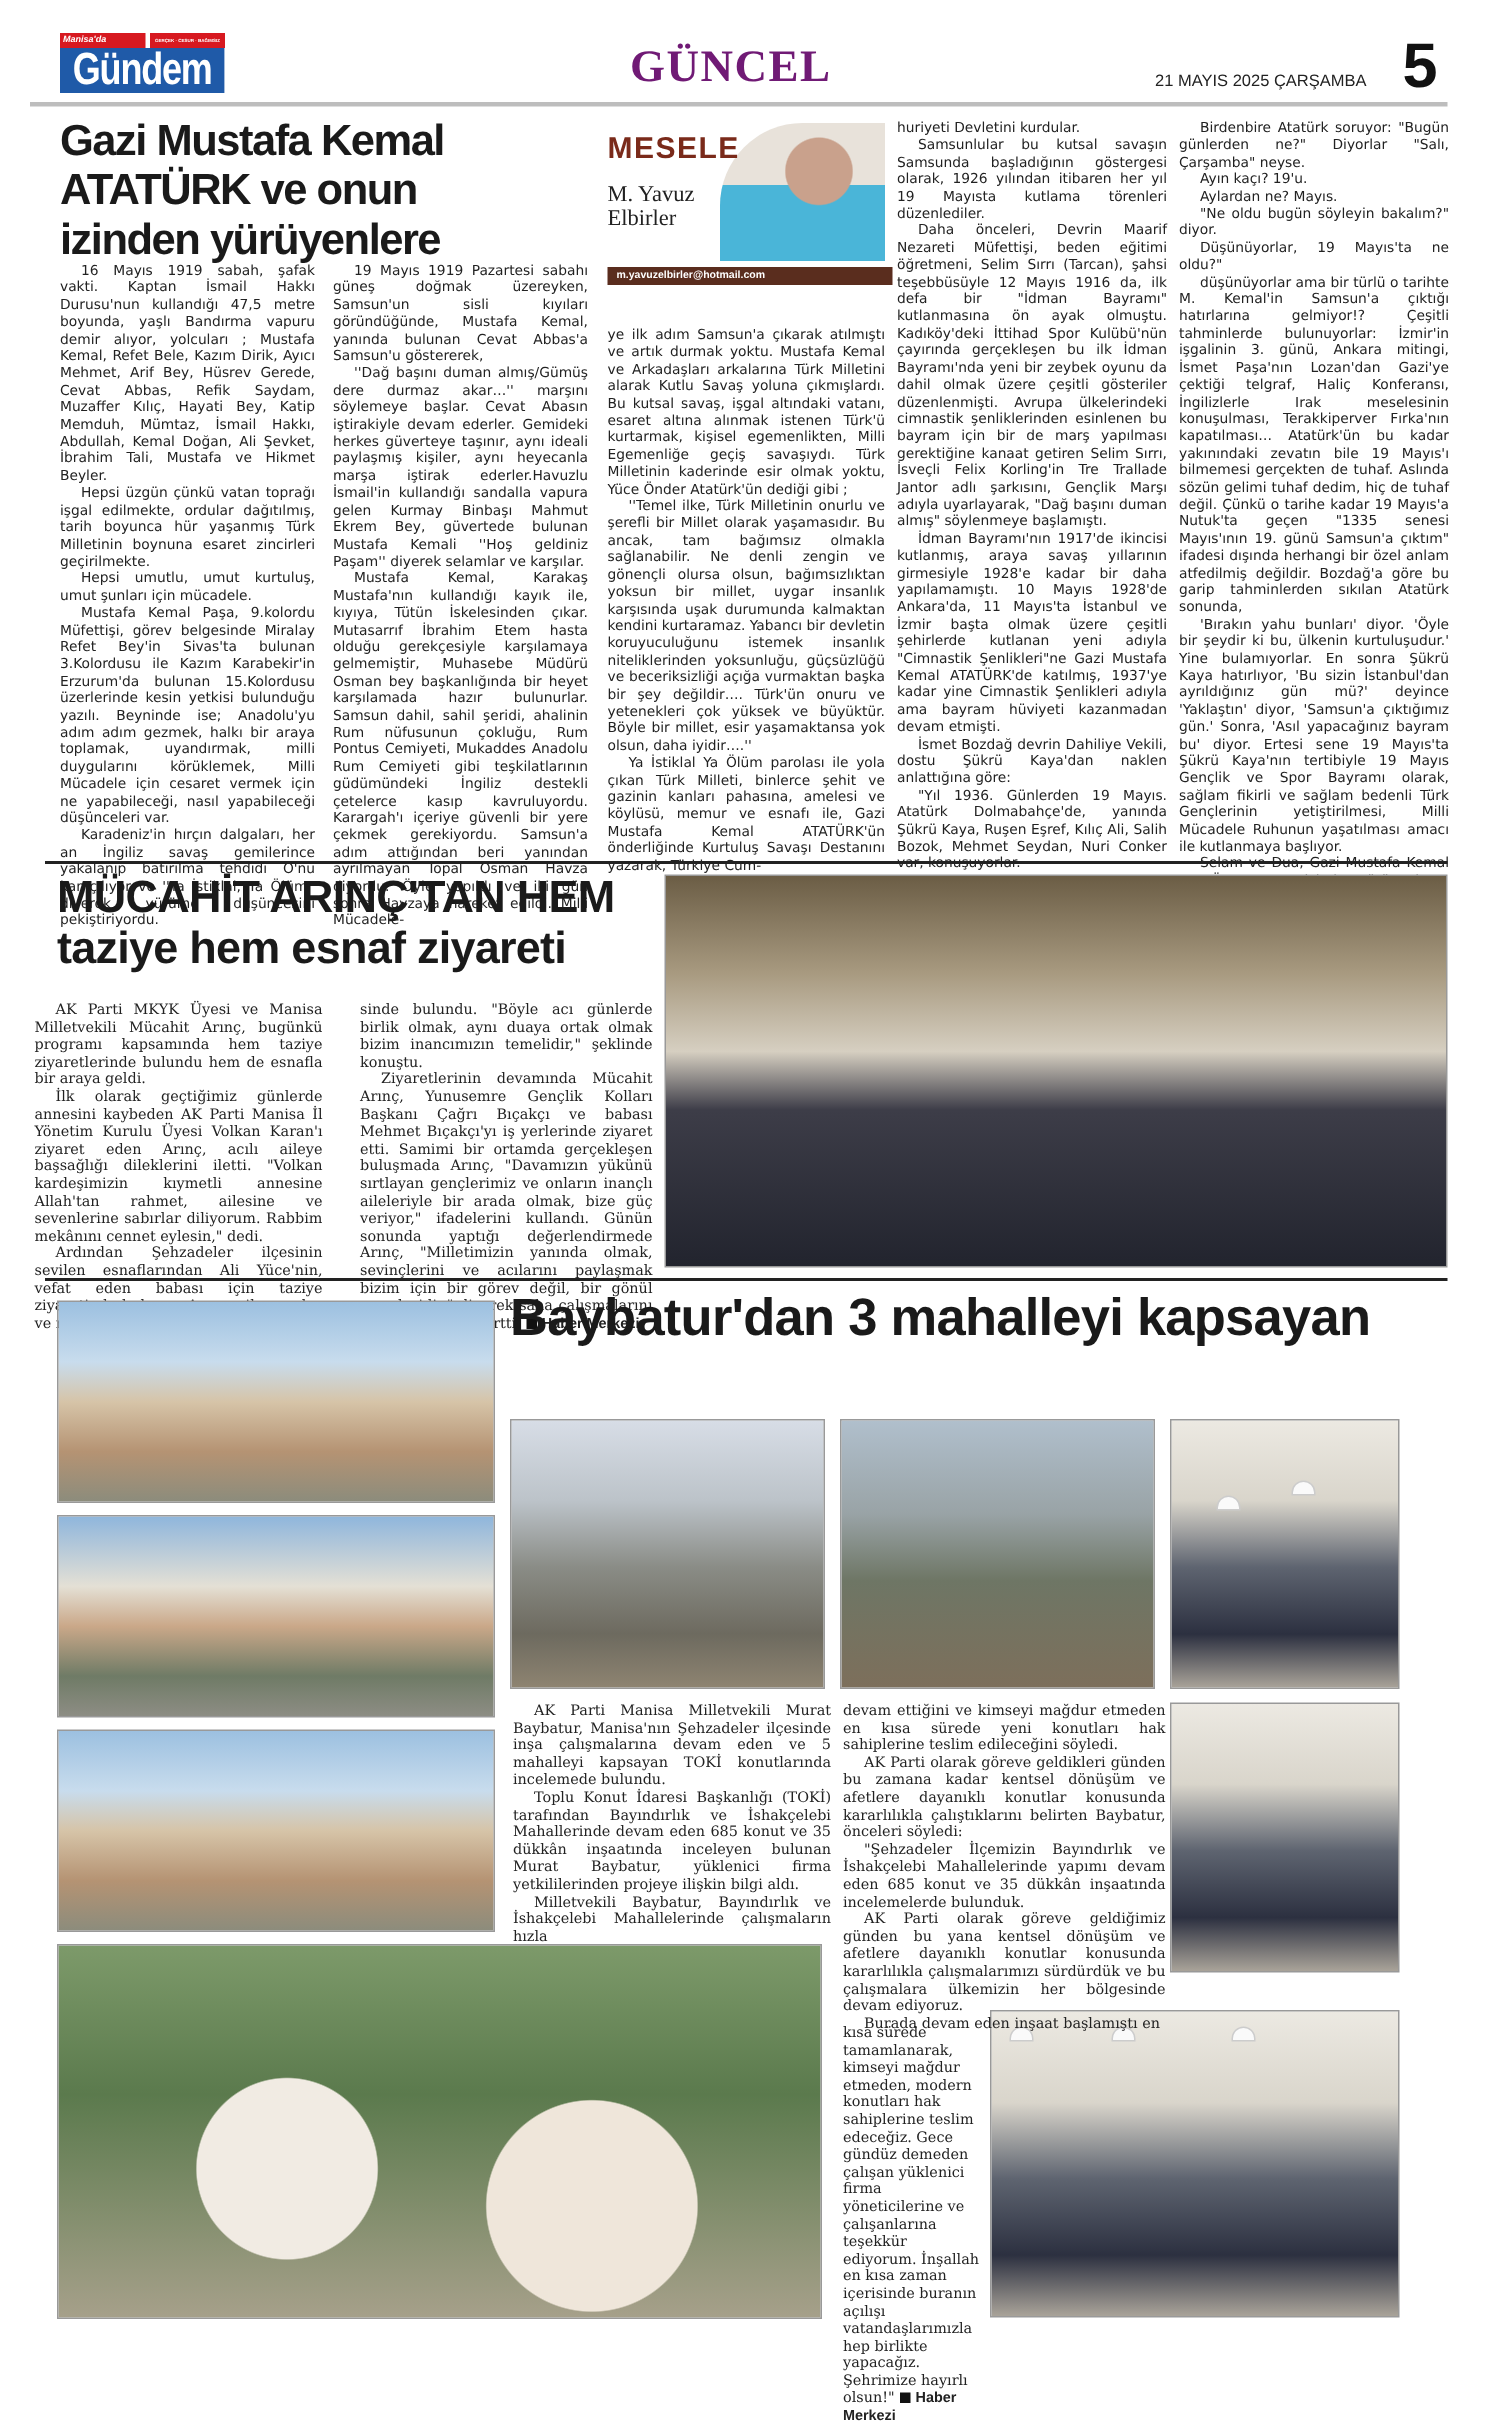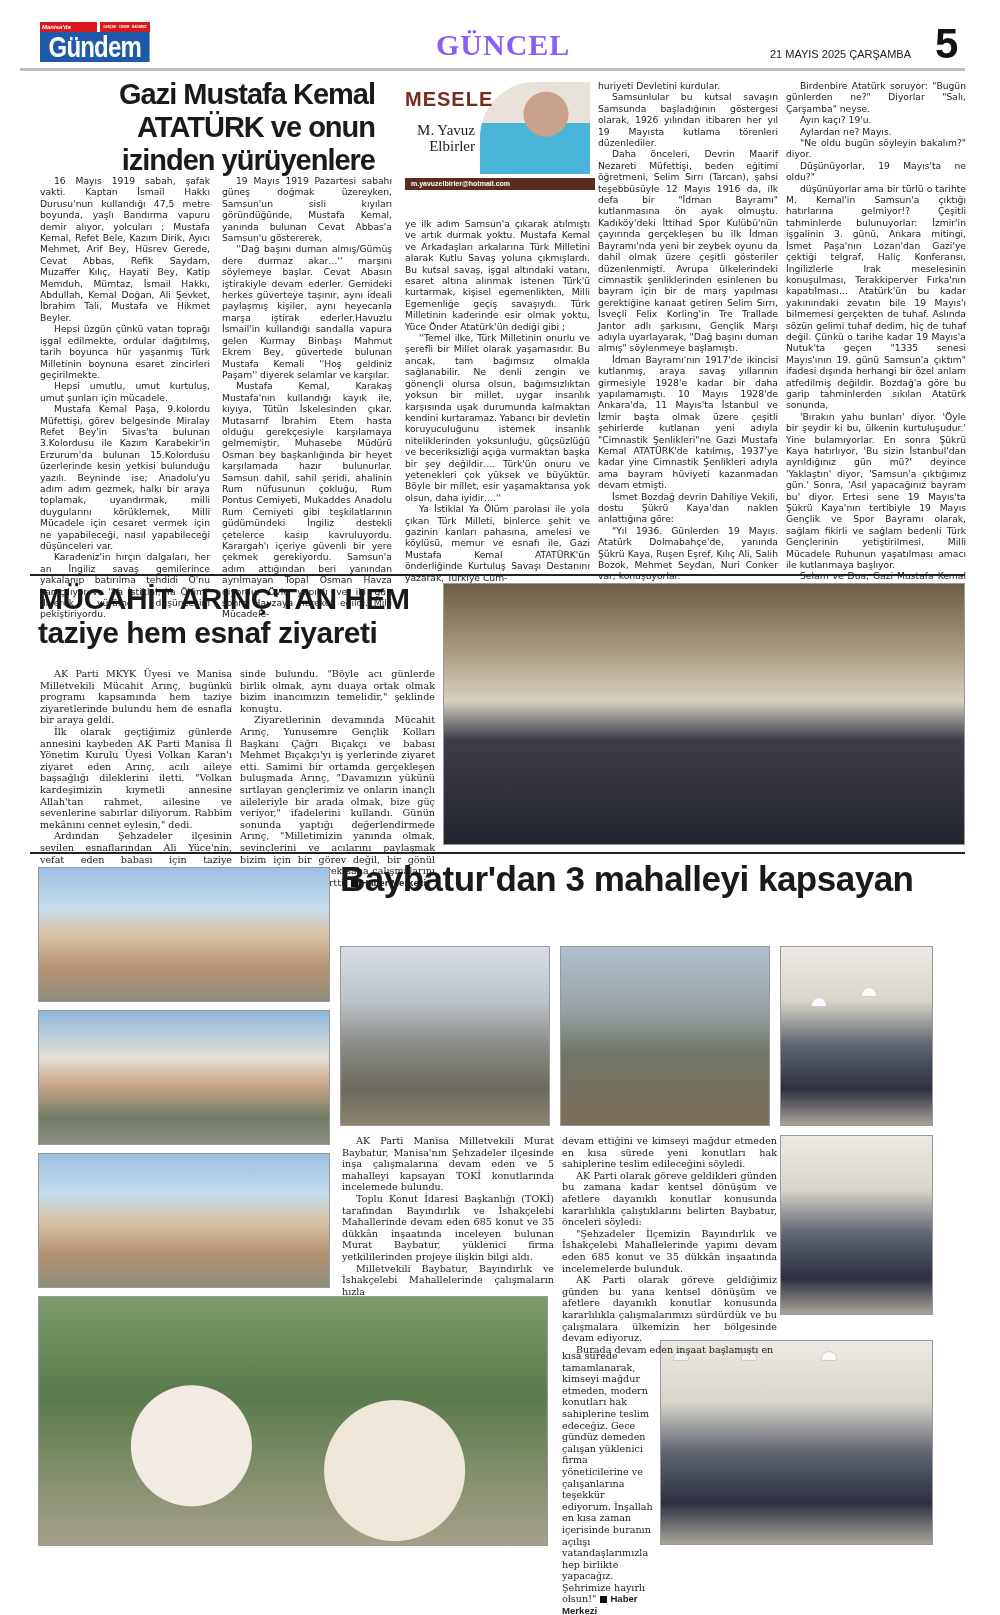--- a/index.html
+++ b/index.html
@@ -4,31 +4,31 @@
 <style>
 *{box-sizing:border-box;margin:0;padding:0}
 body{width:1000px;height:1615px;background:#fff;font-family:"Liberation Sans",sans-serif;color:#1a1a1a;position:relative;overflow:hidden}
 .abs{position:absolute}
 
 .logo{left:40px;top:22px;width:131px;height:42px}
 .logo .topbar{position:absolute;left:0;top:0;width:110px;height:10px;display:flex;gap:3px}
 .logo .topbar .l{flex:1.1;background:#d71920;color:#fff;font:italic bold 6px "Liberation Sans",sans-serif;padding-left:2px;line-height:10px}
 .logo .topbar .r{flex:1;background:#d71920;color:#fff;font:bold 3px "Liberation Sans",sans-serif;line-height:10px;text-align:center}
 .logo .word{position:absolute;left:0;top:10px;width:110px;height:30px;background:#1f5aa8;color:#fff;font:bold 30px "Liberation Sans",sans-serif;line-height:30px;text-align:center;letter-spacing:-1px;transform:scaleX(.8);transform-origin:left;width:137px}
-.section{left:436px;top:28px;font:bold 30px "Liberation Serif",serif;letter-spacing:1px;color:#8b5cf6}
+.section{left:420px;top:28px;font:bold 30px "Liberation Serif",serif;letter-spacing:1px;color:#701a75}
 .date{left:770px;top:48px;font:11px "Liberation Sans",sans-serif;color:#222}
 .pageno{left:935px;top:20px;font:bold 42px "Liberation Sans",sans-serif;color:#111}
 .hrule{left:20px;top:68px;width:945px;height:3px;background:#bdbdbd}
 
-.h1a{left:40px;top:78px;width:335px;text-align:right;font:900 29px "Liberation Sans",sans-serif;line-height:33px;letter-spacing:-1px}
+.h1a{left:40px;top:78px;width:335px;text-align:left;font:900 29px "Liberation Sans",sans-serif;line-height:33px;letter-spacing:-1px}
 .col{font:9.2px "DejaVu Sans",sans-serif;line-height:11.4px;text-align:justify;color:#222}
 .col p{text-indent:14px}
 .col p.noi{text-indent:0}
 .mesele-label{left:405px;top:88px;font:bold 20px "Liberation Sans",sans-serif;color:#7a2a1a;letter-spacing:1px}
-.author{left:405px;top:122px;width:70px;text-align:right;font:15px "Liberation Serif",serif;line-height:16px;color:#222}
+.author{left:405px;top:122px;width:70px;text-align:left;font:15px "Liberation Serif",serif;line-height:16px;color:#222}
 .portrait{left:480px;top:82px;width:110px;height:92px;border-radius:55px 0 0 0;background:radial-gradient(circle at 60% 35%,#c9a18c 0 22px,transparent 23px),linear-gradient(#e8e2da 0 45%,#4ab5d8 45%);overflow:hidden}
 .email{left:405px;top:178px;width:190px;height:12px;background:#5a2d1e;color:#fff;font:bold 7px "Liberation Sans",sans-serif;line-height:12px;padding-left:6px}
 .rule2{left:30px;top:574px;width:935px;height:2px;background:#222}
 
 .h2a{left:38px;top:582px;width:400px;font:900 30px "Liberation Sans",sans-serif;line-height:34px;letter-spacing:-.5px}
 .serif{font:9.6px "DejaVu Serif",serif;line-height:11.6px;text-align:justify;color:#222}
 .serif p{text-indent:14px}
 .photo{background:linear-gradient(180deg,#cfc9bd 0%,#d8d2c7 40%,#8b7b62 60%,#5c5547 100%);border:1px solid #999}
 .photo.group{background:linear-gradient(180deg,#6b5d45 0%,#a89a80 25%,#d6cfc1 45%,#3d3d48 60%,#22242e 100%)}
 .rule3{left:30px;top:852px;width:935px;height:2px;background:#222}
@@ -108,21 +108,21 @@
   <p>'Bırakın yahu bunları' diyor. 'Öyle bir şeydir ki bu, ülkenin kurtuluşudur.' Yine bulamıyorlar. En sonra Şükrü Kaya hatırlıyor, 'Bu sizin İstanbul'dan ayrıldığınız gün mü?' deyince 'Yaklaştın' diyor, 'Samsun'a çıktığımız gün.' Sonra, 'Asıl yapacağınız bayram bu' diyor. Ertesi sene 19 Mayıs'ta Şükrü Kaya'nın tertibiyle 19 Mayıs Gençlik ve Spor Bayramı olarak, sağlam fikirli ve sağlam bedenli Türk Gençlerinin yetiştirilmesi, Milli Mücadele Ruhunun yaşatılması amacı ile kutlanmaya başlıyor.</p>
   <p>Selam ve Dua, Gazi Mustafa Kemal ATATÜRK ve onun izinden yürüyenlere</p>
 </div>
 
 <div class="abs rule2"></div>
 
 <div class="abs h2a">
   <div>MÜCAHİT ARINÇ'TAN HEM</div>
   <div>taziye hem esnaf ziyareti</div>
 </div>
-<div class="abs serif" style="left:40px;top:668px;width:192px">
+<div class="abs serif" style="left:23px;top:668px;width:192px">
   <p>AK Parti MKYK Üyesi ve Manisa Milletvekili Mücahit Arınç, bugünkü programı kapsamında hem taziye ziyaretlerinde bulundu hem de esnafla bir araya geldi.</p>
   <p>İlk olarak geçtiğimiz günlerde annesini kaybeden AK Parti Manisa İl Yönetim Kurulu Üyesi Volkan Karan'ı ziyaret eden Arınç, acılı aileye başsağlığı dileklerini iletti. "Volkan kardeşimizin kıymetli annesine Allah'tan rahmet, ailesine ve sevenlerine sabırlar diliyorum. Rabbim mekânını cennet eylesin," dedi.</p>
   <p>Ardından Şehzadeler ilçesinin sevilen esnaflarından Ali Yüce'nin, vefat eden babası için taziye ziyaretinde bulunan Arınç, aileye sabır ve metanet temenni-</p>
 </div>
 <div class="abs serif" style="left:240px;top:668px;width:195px">
   <p style="text-indent:0">sinde bulundu. "Böyle acı günlerde birlik olmak, aynı duaya ortak olmak bizim inancımızın temelidir," şeklinde konuştu.</p>
   <p><span>Ziyaretlerinin devamında Mücahit Arınç, Yunusemre Gençlik Kolları Başkanı Çağrı Bıçakçı ve babası Mehmet Bıçakçı'yı iş yerlerinde ziyaret etti. Samimi bir ortamda gerçekleşen buluşmada Arınç, "Davamızın yükünü sırtlayan gençlerimiz ve onların inançlı aileleriyle bir arada olmak, bize güç veriyor," ifadelerini kullandı. Günün sonunda yaptığı değerlendirmede Arınç, "Milletimizin yanında olmak, sevinçlerini ve acılarını paylaşmak bizim için bir görev değil, bir gönül meselesidir," diyerek saha çalışmalarını sürdüreceğini belirtti.</span><span class="sq"></span><span class="byline">Haber Merkezi</span></p>
 </div>
 <div class="abs photo group" style="left:443px;top:583px;width:522px;height:262px"></div>
 

